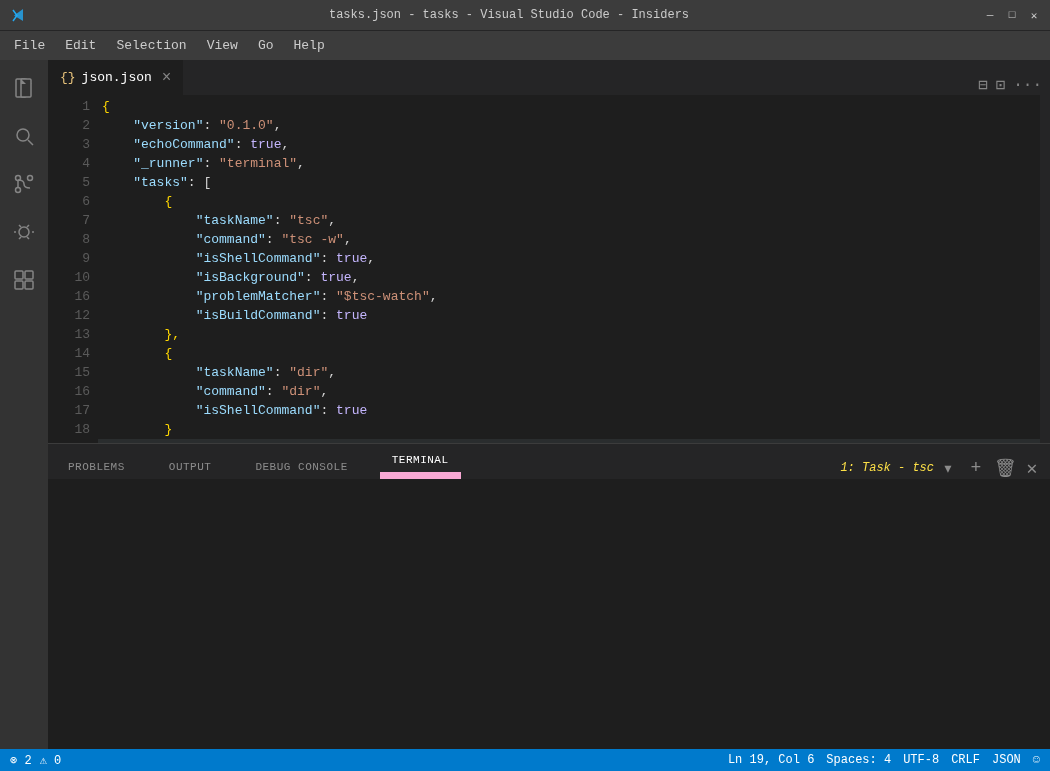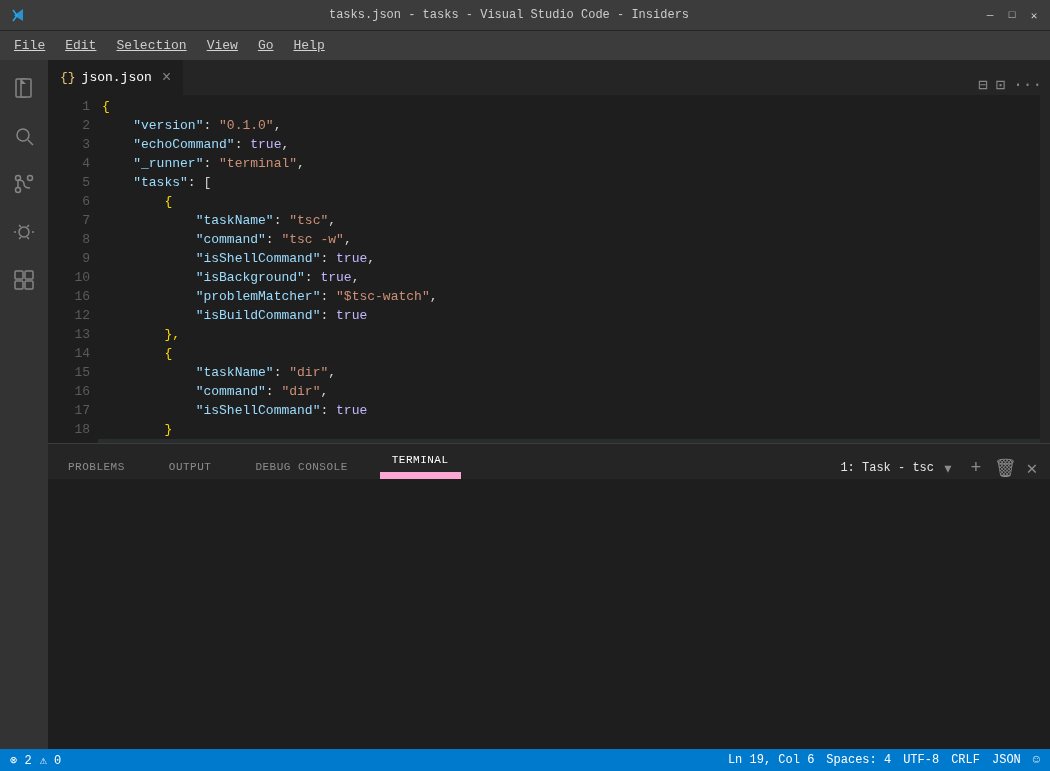--- a/index.html
+++ b/index.html
@@ -54,21 +54,20 @@
 
     
     #menubar {
       height: 30px;
       background: #3c3c3c;
       display: flex;
       align-items: center;
       padding: 4px 4px;
       flex-shrink: 0;
       border-top: 1px solid #252526;
-      text-decoration: underline;
     }
     .menu-item {
       padding: 4px 10px;
       font-size: 13px;
       color: #cccccc;
       cursor: pointer;
     }
 
     
     #main {
@@ -240,21 +239,22 @@
       align-items: center;
       gap: 8px;
     }
     #terminal-select {
       display: flex;
       align-items: center;
       gap: 4px;
     }
     #terminal-label {
       font-size: 12px;
-      color: #e5e5e5;
+      color: #fde047;
+      font-style: italic;
     }
     .panel-btn {
       font-size: 18px;
       color: #8c8c8c;
       cursor: pointer;
       width: 20px;
       text-align: center;
     }
 
     

